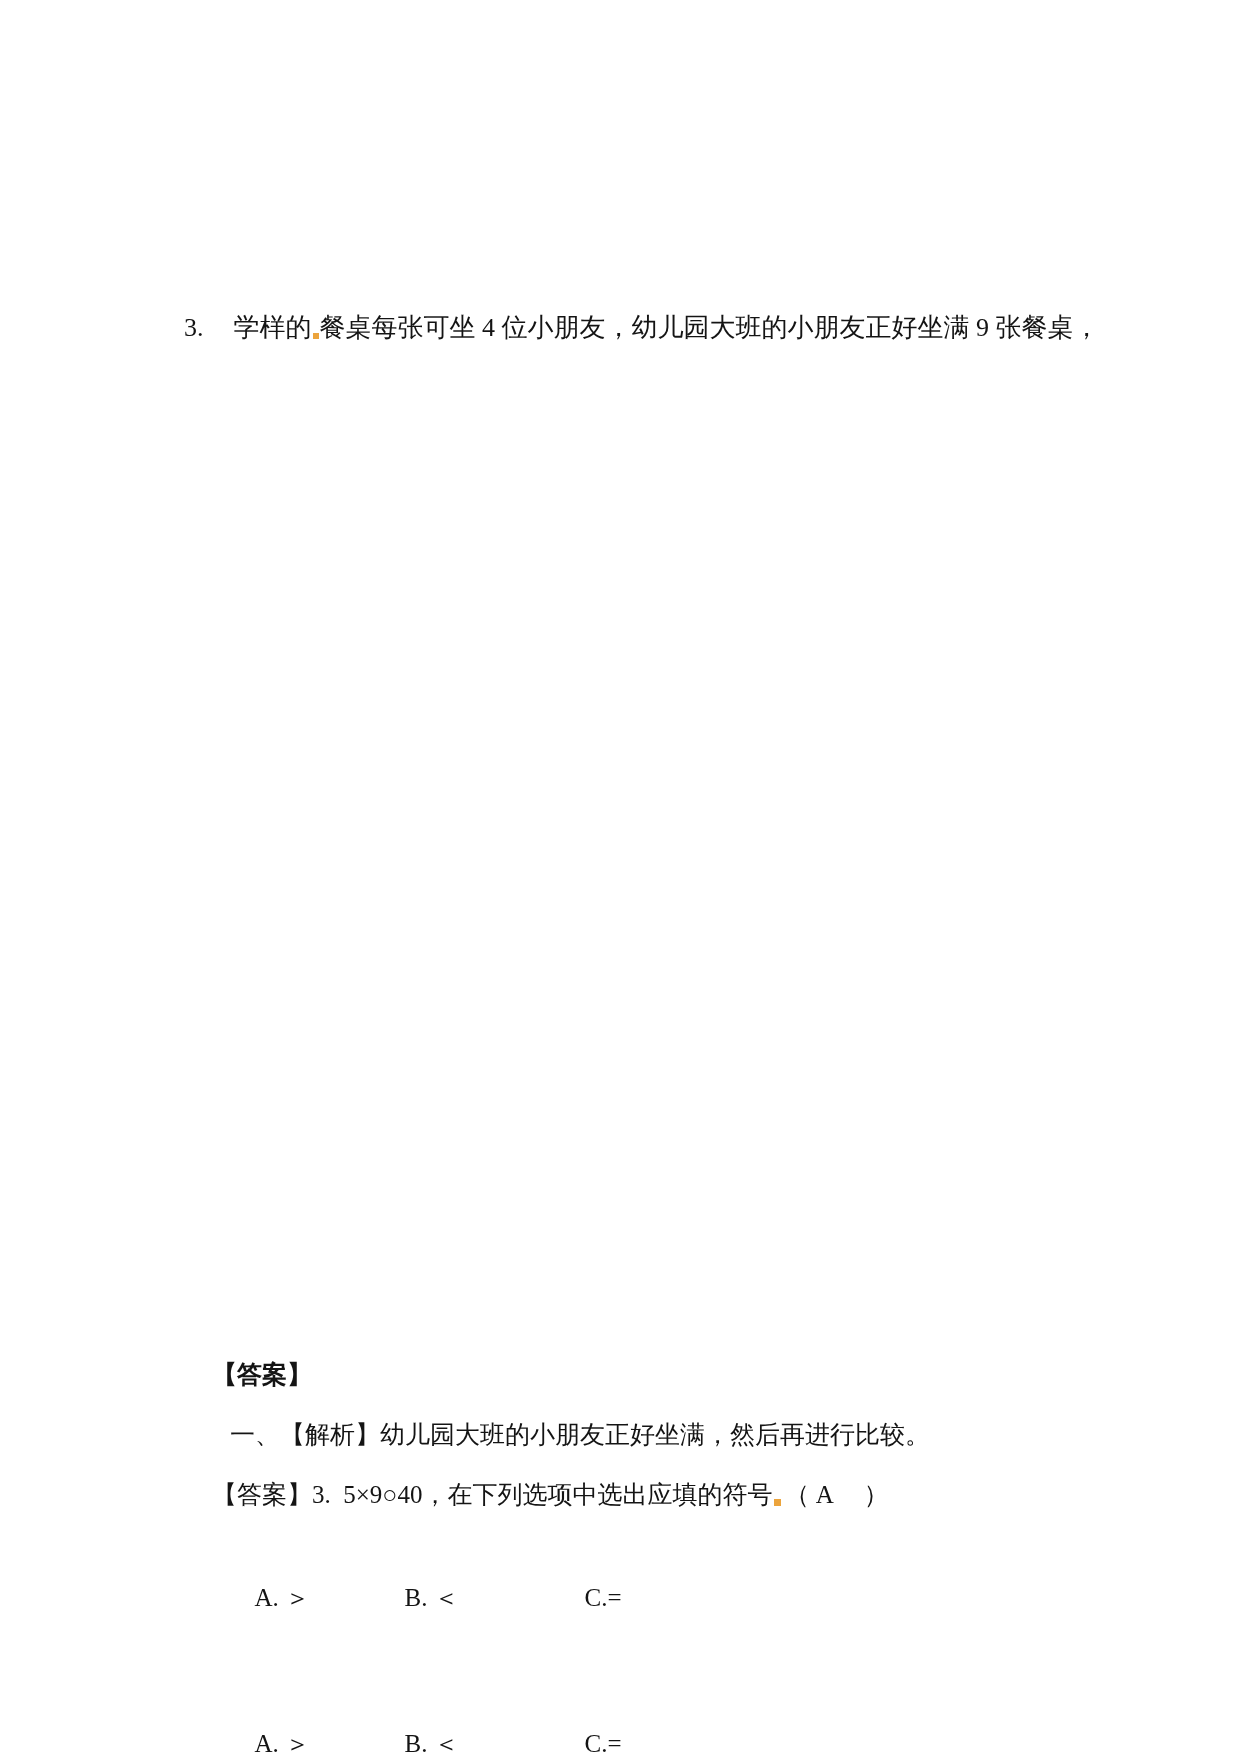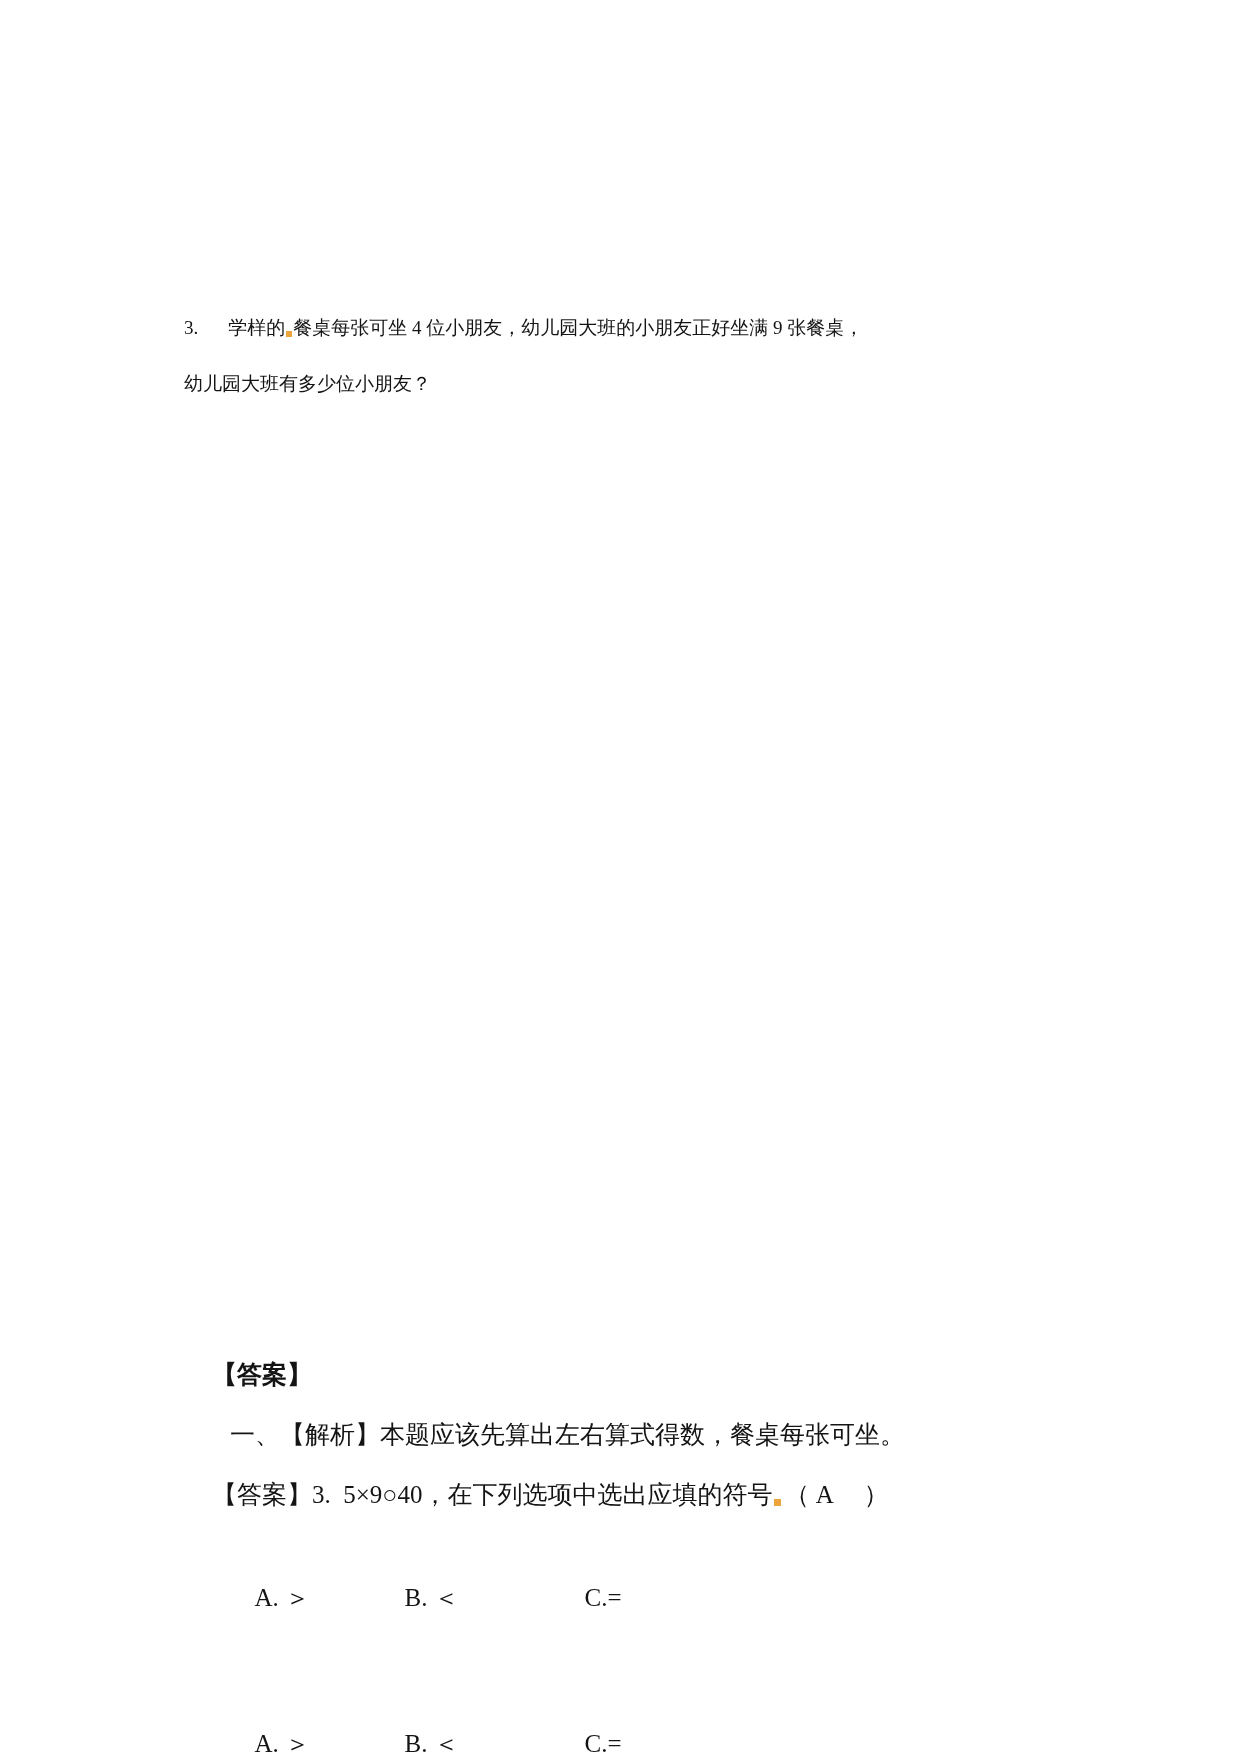--- a/index.html
+++ b/index.html
@@ -16,21 +16,21 @@
     position: absolute;
     inset: 0;
     background: #ffffff;
   }
   
   .question-block {
     position: absolute;
     left: 184px;
     top: 300px;
     width: 900px;
-    font-size: 19px;
+    font-size: 26px;
   }
   .q-line {
     margin: 0;
     line-height: 56px;
     white-space: pre;
   }
   .q-number { margin-right: 30px; }
   
   .answers-block {
     position: absolute;
@@ -60,26 +60,25 @@
   .dot-small { width: 6px; height: 6px; margin: 0 1px; }
   .dot-large { width: 7px; height: 7px; margin: 0 3px 0 2px; }
 </style>
 </head>
 <body>
 
 <div class="page">
 
   <div class="question-block">
     <p class="q-line"><span class="q-number">3.</span><span>学样的</span><span class="odot dot-small"></span><span>餐桌每张可坐 4 位小朋友，幼儿园大班的小朋友正好坐满 9 张餐桌，</span></p>
-    <p class="q-line">幼儿园大班有多少位小朋友？</p>
   </div>
 
   <div class="answers-block">
     <p class="answers-title">【答案】</p>
-    <p class="analysis-line">一、【解析】本题应该先算出左右算式得数，餐桌每张可坐。</p>
+    <p class="analysis-line">一、【解析】幼儿园大班的小朋友正好坐满，然后再进行比较。</p>
     <p class="item1-line"><span>【答案】</span><span>3.  5×9○40，在下列选项中选出应填的符号</span><span class="odot dot-large"></span><span>（ A　 ）</span></p>
     <p class="options-row">
       <span class="opt opt-a">A. ＞</span><span class="opt opt-b">B. ＜</span><span class="opt opt-c">C.=</span>
     </p>
     <p class="options-row">
       <span class="opt opt-a">A. ＞</span><span class="opt opt-b">B. ＜</span><span class="opt opt-c">C.=</span>
     </p>
   </div>
 
 </div>

